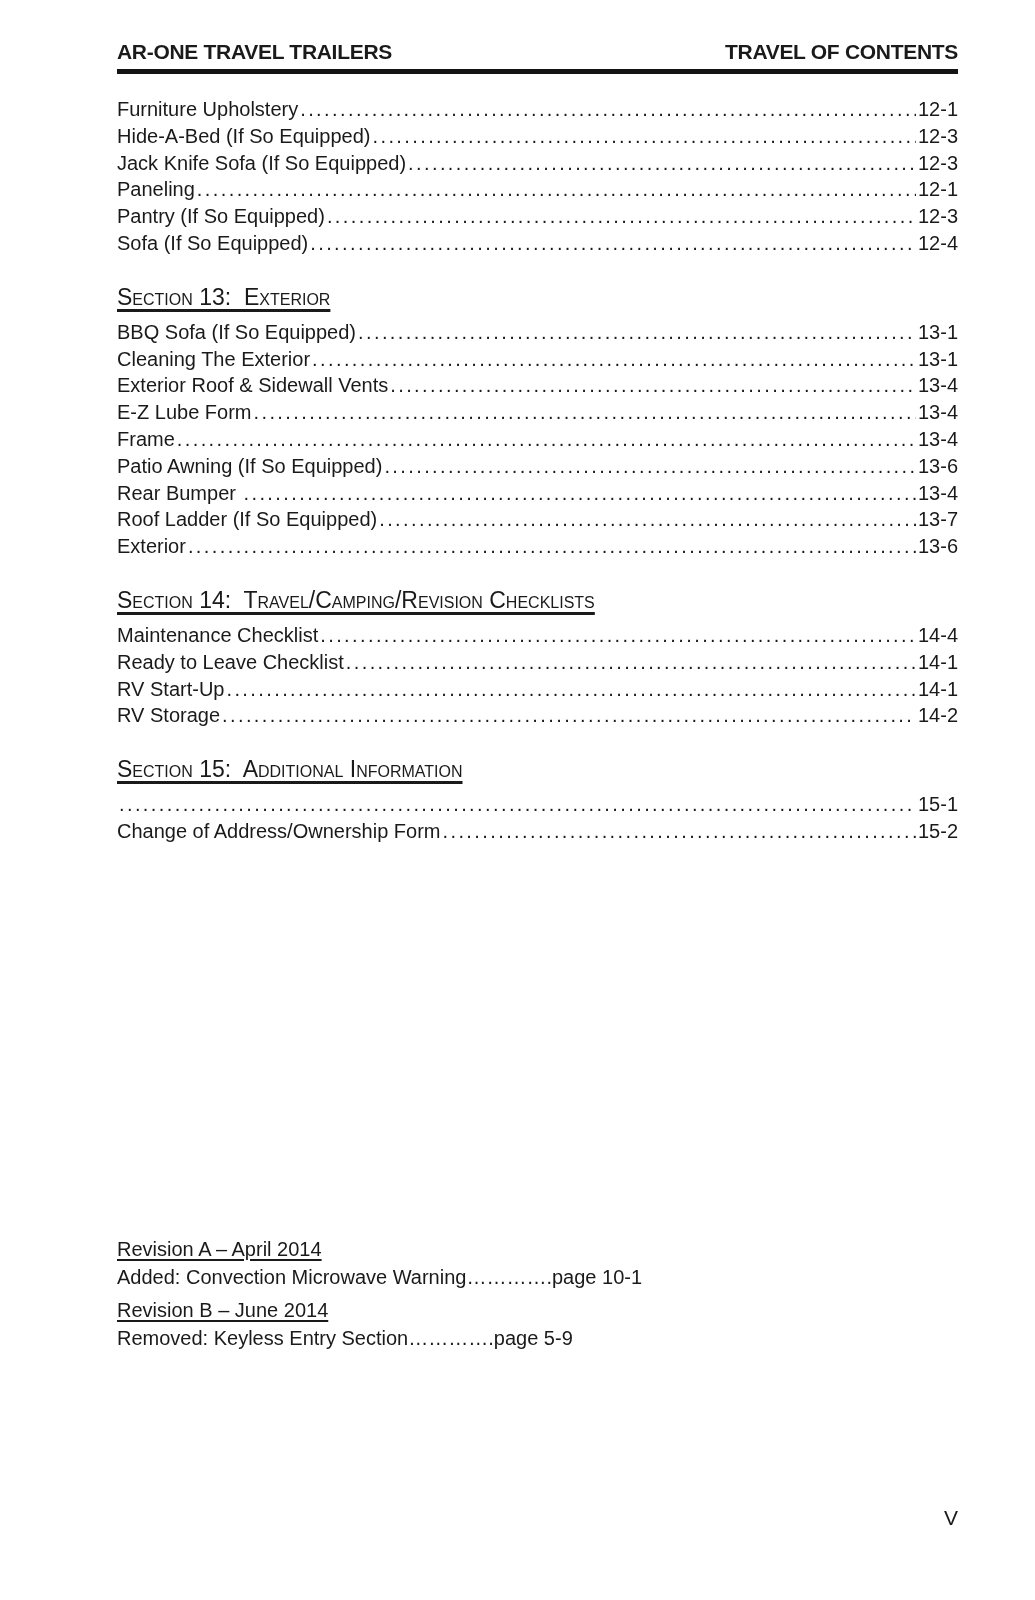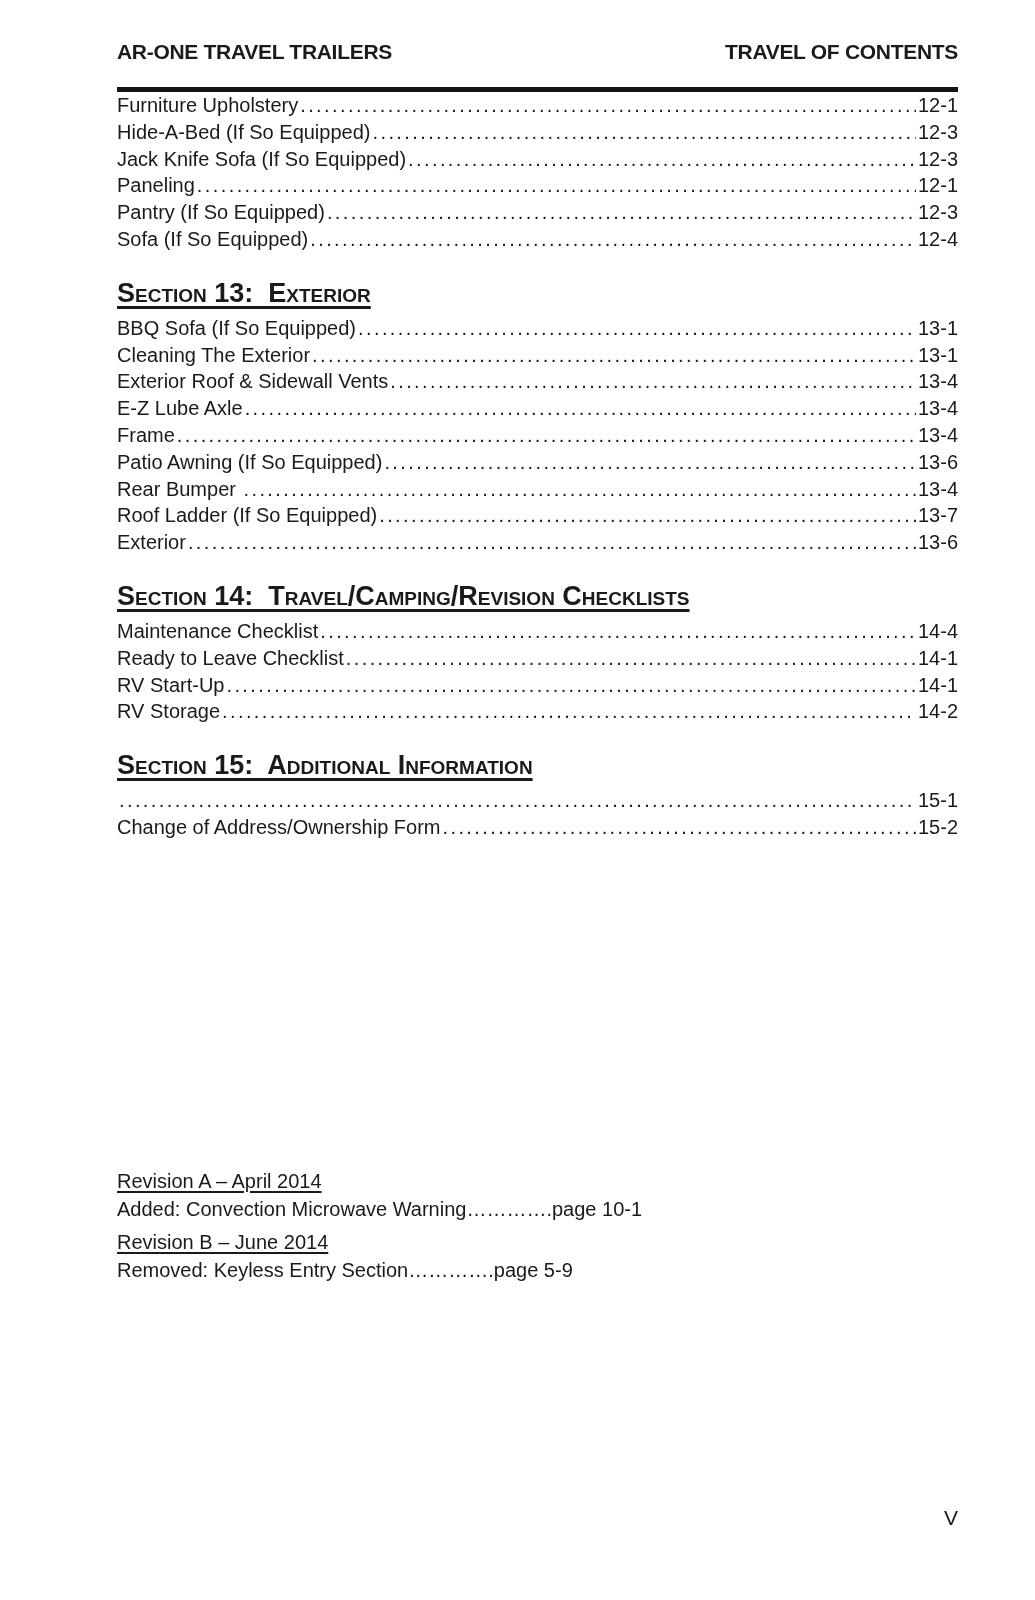--- a/index.html
+++ b/index.html
@@ -23,25 +23,25 @@
     top: 40px;
   }
   .doc-header {
     display: flex;
     justify-content: space-between;
     align-items: baseline;
     font-size: 21px;
     font-weight: bold;
     letter-spacing: -0.3px;
     line-height: 24px;
-    padding-bottom: 23px;
+    padding-bottom: 5px;
     border-bottom: 5px solid #141414;
   }
   .toc {
-    margin-top: 0;
+    margin-top: 22px;
   }
   .toc-row {
     display: flex;
     align-items: baseline;
     font-size: 20px;
     line-height: 26.8px;
   }
   .toc-title {
     white-space: pre;
   }
@@ -55,34 +55,34 @@
     content: "..........................................................................................................................................................................................";
     letter-spacing: 2.4px;
     font-size: 20px;
     color: #1a1a1a;
   }
   .toc-page {
     white-space: nowrap;
   }
   .section-heading {
     margin: 25px 0 7px 0;
-    font-size: 27px;
-    font-weight: bold;
+    font-size: 23px;
+    font-weight: normal;
     font-variant: small-caps;
     line-height: 30px;
     white-space: pre;
     text-decoration: underline;
     text-decoration-thickness: 2.5px;
     text-underline-offset: 4px;
   }
   .revisions {
     position: absolute;
     left: 117px;
     right: 77px;
-    top: 1168px;
+    top: 1236px;
     font-size: 20px;
     line-height: 27.5px;
   }
   .revision-block + .revision-block {
     margin-top: 6px;
   }
   .revision-heading {
     text-decoration: underline;
     text-decoration-thickness: 1.5px;
     text-underline-offset: 3px;
@@ -154,21 +154,21 @@
               <span class="toc-title">Cleaning The Exterior</span>
               <span class="toc-dots"></span>
               <span class="toc-page">13-1</span>
             </div>
             <div class="toc-row">
               <span class="toc-title">Exterior Roof &amp; Sidewall Vents</span>
               <span class="toc-dots"></span>
               <span class="toc-page">13-4</span>
             </div>
             <div class="toc-row">
-              <span class="toc-title">E-Z Lube Axle</span>
+              <span class="toc-title">E-Z Lube Form</span>
               <span class="toc-dots"></span>
               <span class="toc-page">13-4</span>
             </div>
             <div class="toc-row">
               <span class="toc-title">Frame</span>
               <span class="toc-dots"></span>
               <span class="toc-page">13-4</span>
             </div>
             <div class="toc-row">
               <span class="toc-title">Patio Awning (If So Equipped)</span>

